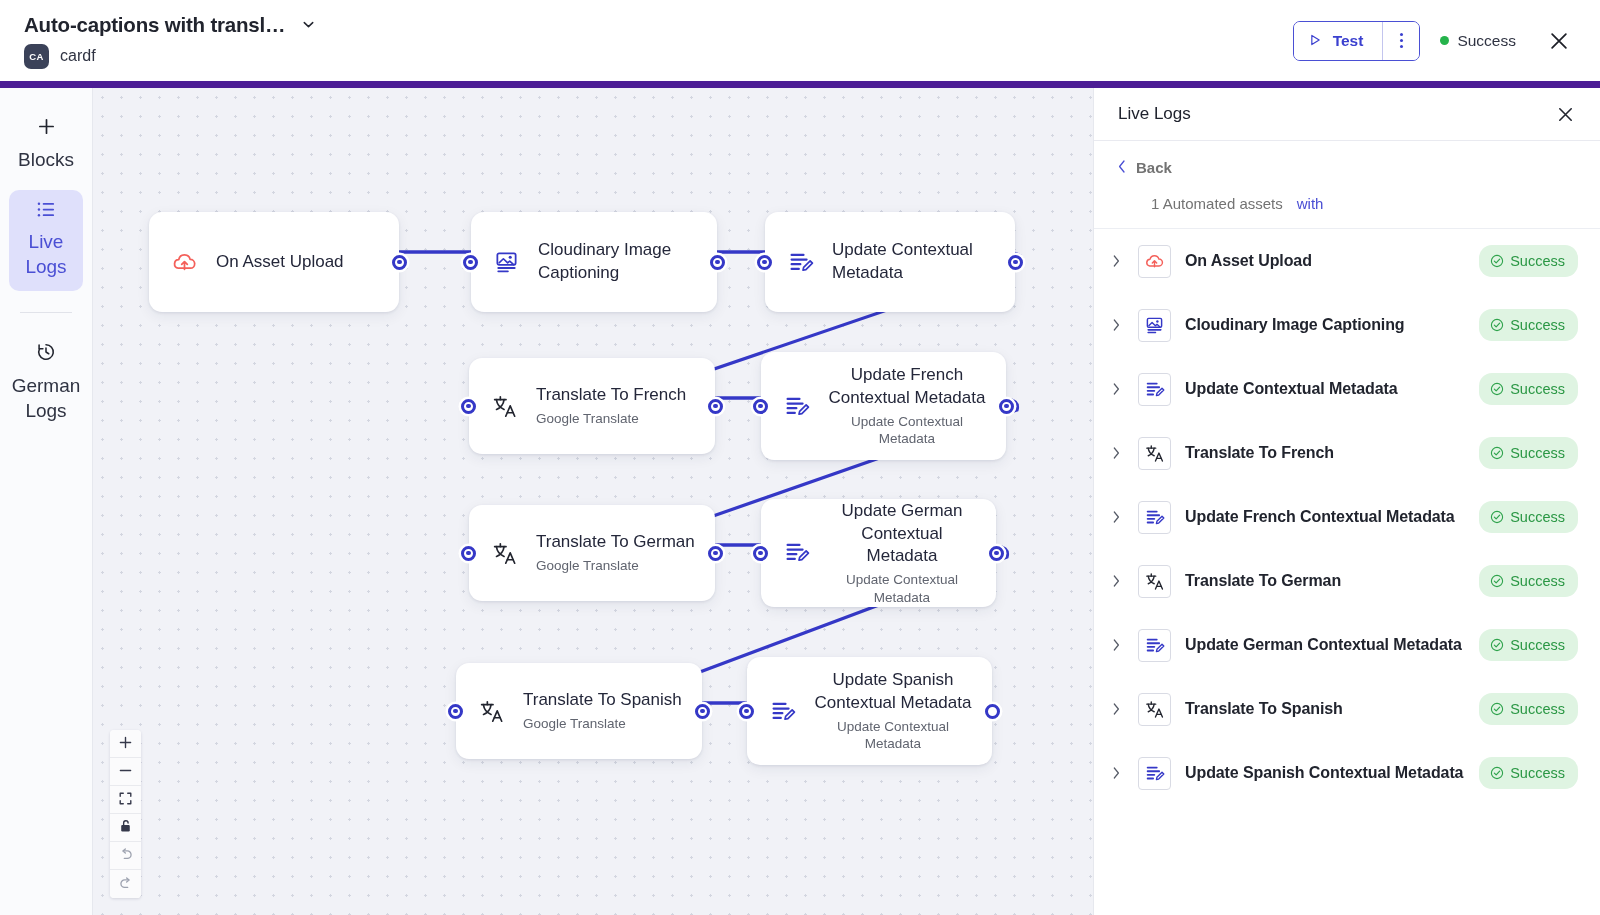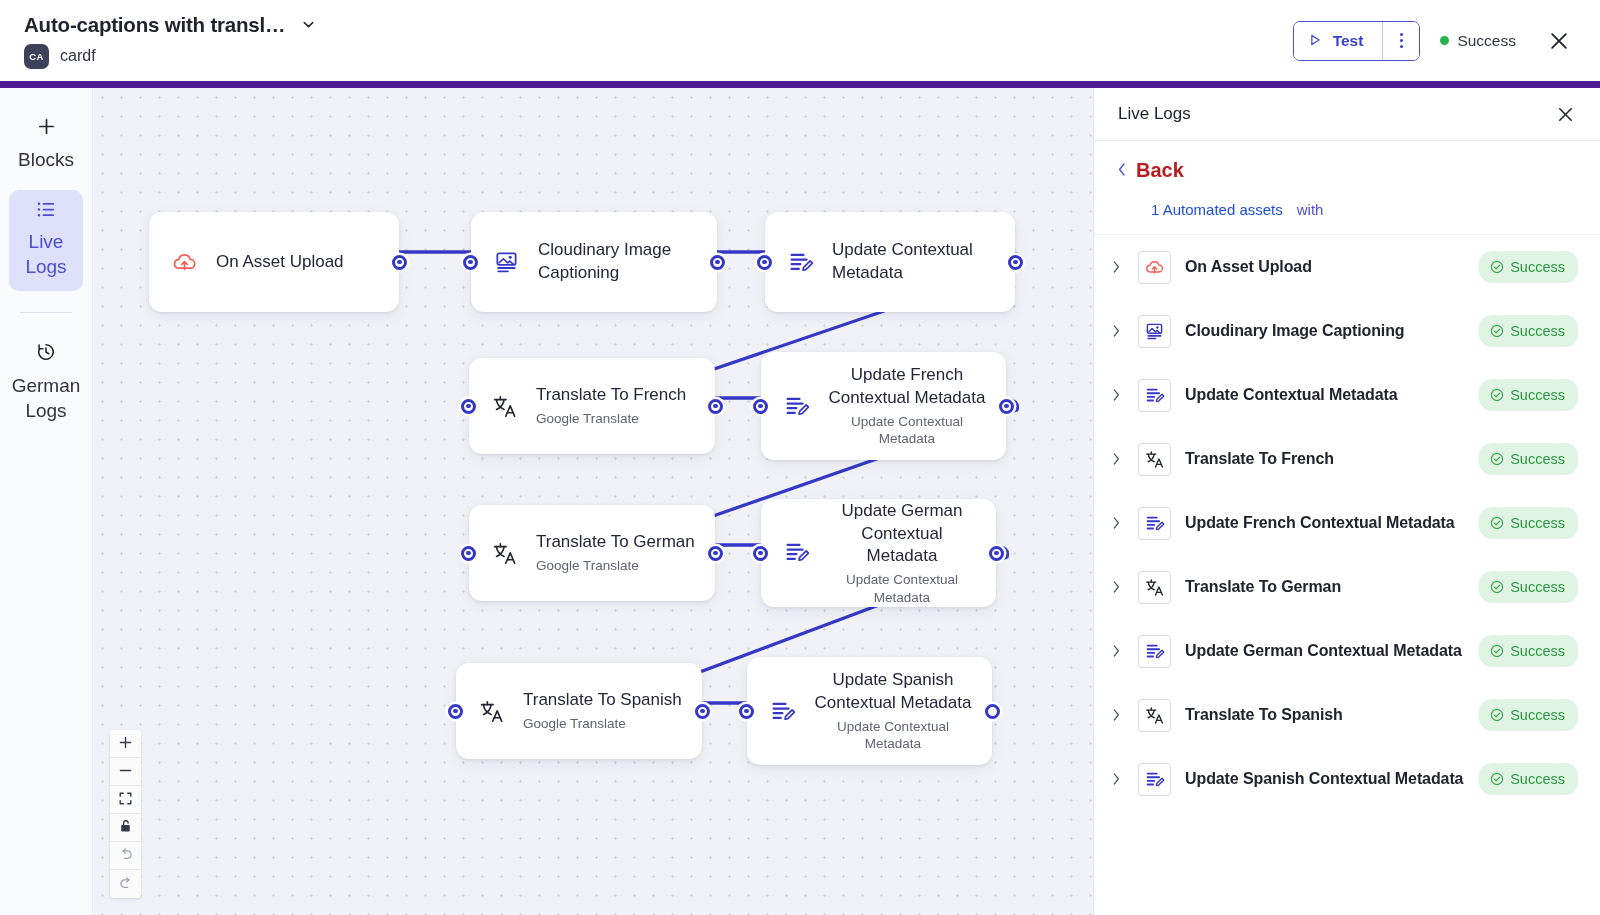--- a/index.html
+++ b/index.html
@@ -169,28 +169,28 @@
     padding: 0 22px 0 24px;
     border-bottom: 1px solid #e9eaf0;
   }
   .panel-title { font-size: 17px; color: #20232e; }
   .panel-close { margin-left: auto; width: 26px; height: 26px; display: flex; align-items: center; justify-content: center; cursor: pointer; }
 
   .panel-scroll { flex: 1; overflow: hidden; padding: 0 0 10px; }
 
   .back-row { display: flex; align-items: center; gap: 10px; padding: 18px 24px 10px; cursor: pointer; }
   .back-chev { color: #4a4fd4; font-size: 15px; line-height: 1; }
-  .back-text { color: #b91c1c; font-size: 20px; font-weight: bold; }
+  .back-text { color: #737373; font-size: 15px; font-weight: bold; }
 
   .run-row { padding: 3px 24px 16px; }
   .run-line1 { display: flex; align-items: center; gap: 12px; }
   .run-time { font-size: 16px; font-weight: bold; color: #20232e; letter-spacing: -.1px; }
   .run-tag { margin-left: auto; font-size: 14px; font-weight: bold; color: #20232e; letter-spacing: .3px; }
   .run-line2 { margin-left: 33px; margin-top: 6px; display: flex; align-items: center; gap: 14px; }
-  .run-assets { font-size: 15px; color: #1d4ed8; }
+  .run-assets { font-size: 15px; color: #737373; }
   .run-view { font-size: 15px; color: #4a4fd4; cursor: pointer; }
 
   .log-list { border-top: 1px solid #eceef3; }
   .log-row {
     display: flex; align-items: center; gap: 14px;
     padding: 12px 22px 12px 14px;
     min-height: 64px;
     cursor: pointer;
   }
   .log-chev { width: 16px; flex: 0 0 16px; display: flex; align-items: center; justify-content: center; color: #555a66; font-size: 13px; }

